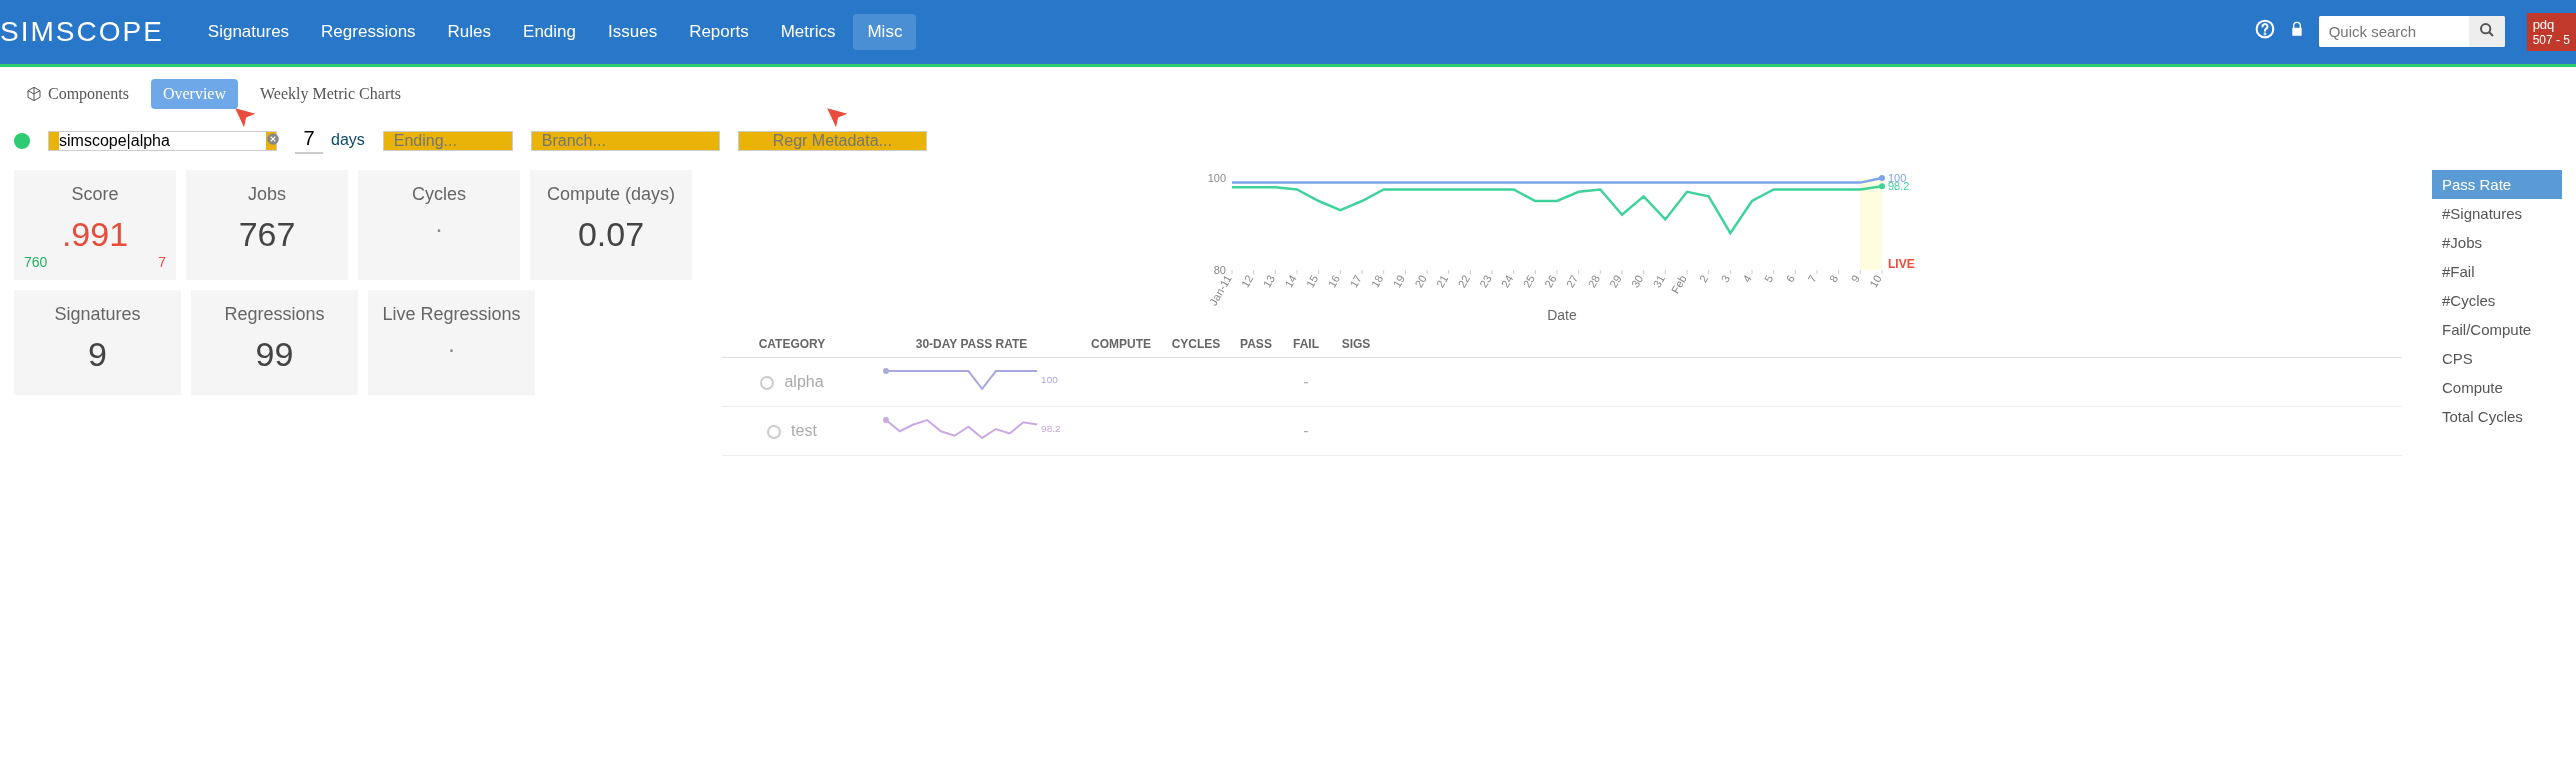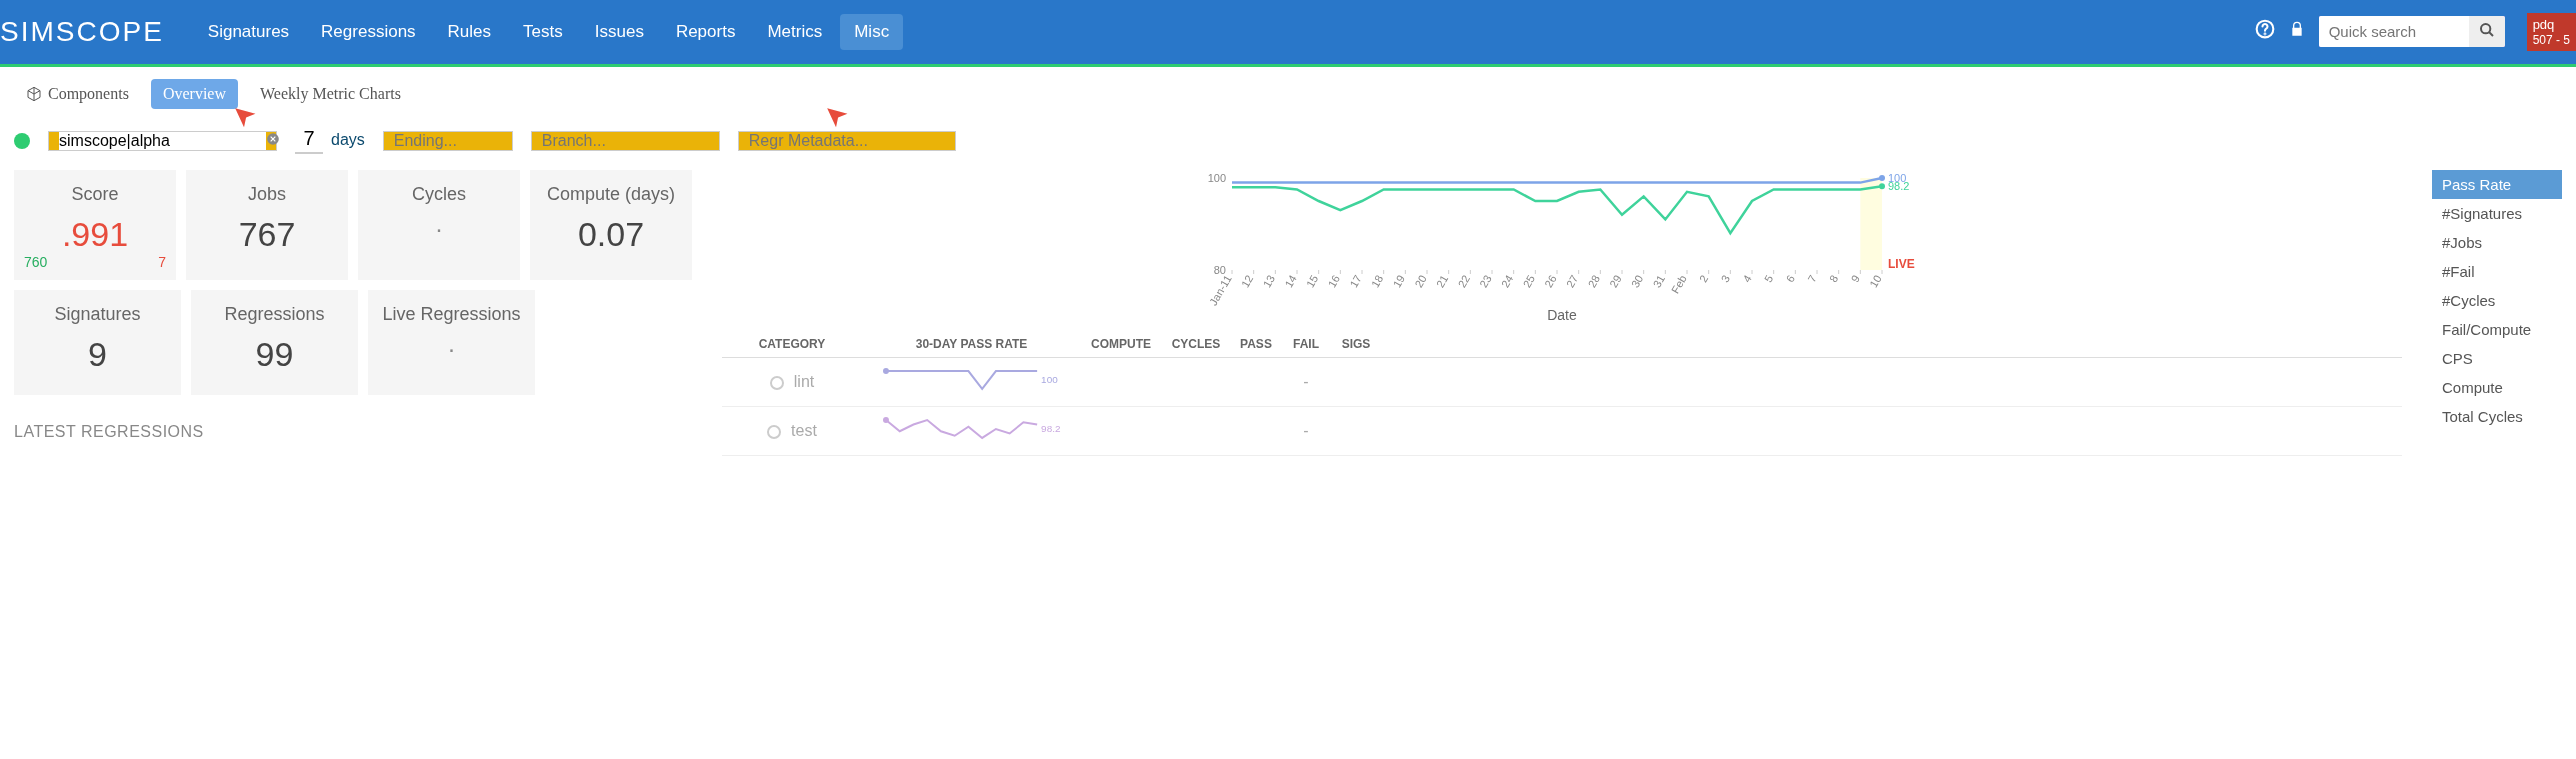--- a/index.html
+++ b/index.html
@@ -31,21 +31,21 @@
 .status-dot { width: 16px; height: 16px; border-radius: 50%; background: #2ecc71; flex-shrink: 0; }
 .filter-input { border: 1px solid #ccc; padding: 0 10px; font-size: 16px; color: #555; background: #eab308; outline: none; }
 .filter-component { width: 229px; display:flex; align-items:center; position:relative;}
 .filter-component input { border:none; flex:1; font-size:16px; outline:none;}
 .clear-x { color:#888; cursor:pointer; font-size:14px; }
 .days-wrap { display: flex; align-items: baseline; gap: 8px; }
 .days-input { border: none; border-bottom: 2px solid #ccc; width: 28px; text-align: center; font-size: 20px; padding-bottom: 2px; outline:none;}
 .days-label { color: #0c4a6e; font-size: 16px; }
 .filter-ending { width: 130px; }
 .filter-branch { width: 189px; }
-.filter-regr { width: 218px; }
+.filter-regr { width: 189px; text-align: center; }
 .red-arrow { position: absolute; font-size: 28px; color: #e74c3c; pointer-events:none; transform: rotate(220deg); }
 
 
 .content { display: flex; padding: 0 14px; gap: 30px; }
 .left-col { width: 678px; flex-shrink: 0; }
 .stat-row { display: flex; gap: 10px; margin-bottom: 10px; }
 .stat-card { background: #f5f5f5; flex: 1; padding: 14px 10px 10px 10px; min-height: 105px; display: flex; flex-direction: column; align-items: center; position: relative; }
 .stat-title { color: #666; font-size: 18px; margin-bottom: 10px; }
 .stat-value { font-size: 34px; color: #444; font-weight: 400; }
 .stat-value.red { color: #e74c3c; }
@@ -85,21 +85,21 @@
 </style>
 </head>
 <body>
 
 <div class="topnav">
   <div class="logo">SIMSCOPE</div>
   <div class="nav-links" id="navLinks">
       <div class="nav-link">Signatures</div>
       <div class="nav-link">Regressions</div>
       <div class="nav-link">Rules</div>
-      <div class="nav-link">Tests</div>
+      <div class="nav-link">Ending</div>
       <div class="nav-link">Issues</div>
       <div class="nav-link">Reports</div>
       <div class="nav-link">Metrics</div>
       <div class="nav-link active">Misc</div>
     </div>
   <div class="nav-right">
     <span class="nav-icon">
       <svg width="20" height="20" viewBox="0 0 24 24" fill="none" stroke="currentColor" stroke-width="2.5">
           <circle cx="12" cy="12" r="10"></circle>
           <path d="M9 9a3 3 0 1 1 4.5 2.6c-.8.5-1.5 1-1.5 2.4" stroke-linecap="round"></path>
@@ -194,21 +194,20 @@
       <div class="stat-card">
         <div class="stat-title">Regressions</div>
         <div class="stat-value">99</div>
       </div>
       <div class="stat-card">
         <div class="stat-title">Live Regressions</div>
         <div class="stat-value stat-dot">·</div>
       </div>
       <div style="flex:1"></div>
     </div>
-    <div class="latest-regr">LATEST REGRESSIONS</div>
   </div>
 
   <div class="chart-col">
     <svg class="chart-svg" id="mainChart" viewBox="0 0 720 140">
         <rect x="658.3333333333334" y="8" width="21.66666666666663" height="92" fill="#fffde0"></rect>
         <text class="axis-text" x="24" y="104" text-anchor="end">80</text>
         <text class="axis-text" x="24" y="12" text-anchor="end">100</text>
         <line x1="30" y1="100" x2="30" y2="104" stroke="#ccc"></line>
         <text class="axis-text" x="30" y="108" text-anchor="end" transform="rotate(-60 30 108)">Jan-11</text>
         <line x1="51.66666666666667" y1="100" x2="51.66666666666667" y2="104" stroke="#ccc"></line>
@@ -286,21 +285,21 @@
         <div class="col-cat">CATEGORY</div>
         <div class="col-spark">30-DAY PASS RATE</div>
         <div class="col-compute">COMPUTE</div>
         <div class="col-cycles">CYCLES</div>
         <div class="col-pass">PASS</div>
         <div class="col-fail">FAIL</div>
         <div class="col-sigs">SIGS</div>
       </div>
       <div id="catRows">
           <div class="cat-row">
-            <div class="col-cat"><span class="cat-circle"></span><span>lint</span></div>
+            <div class="col-cat"><span class="cat-circle"></span><span>alpha</span></div>
             <div class="col-spark"><svg width="179" height="24" viewBox="0 0 180 24">
                 <path d="M4 3 L17.81818181818182 3 L31.636363636363637 3 L45.45454545454545 3 L59.27272727272727 3 L73.0909090909091 3 L86.9090909090909 3 L100.72727272727273 21 L114.54545454545455 3 L128.36363636363637 3 L142.1818181818182 3 L156 3" fill="none" stroke="#a9a9e0" stroke-width="2"></path>
                 <circle cx="4" cy="3" r="3" fill="#a9a9e0"></circle>
                 <text x="160" y="15" font-size="10" fill="#a9a9e0">100</text>
               </svg></div>
             <div class="col-compute"></div>
             <div class="col-cycles"></div>
             <div class="col-pass"></div>
             <div class="col-fail">-</div>
             <div class="col-sigs"></div>

